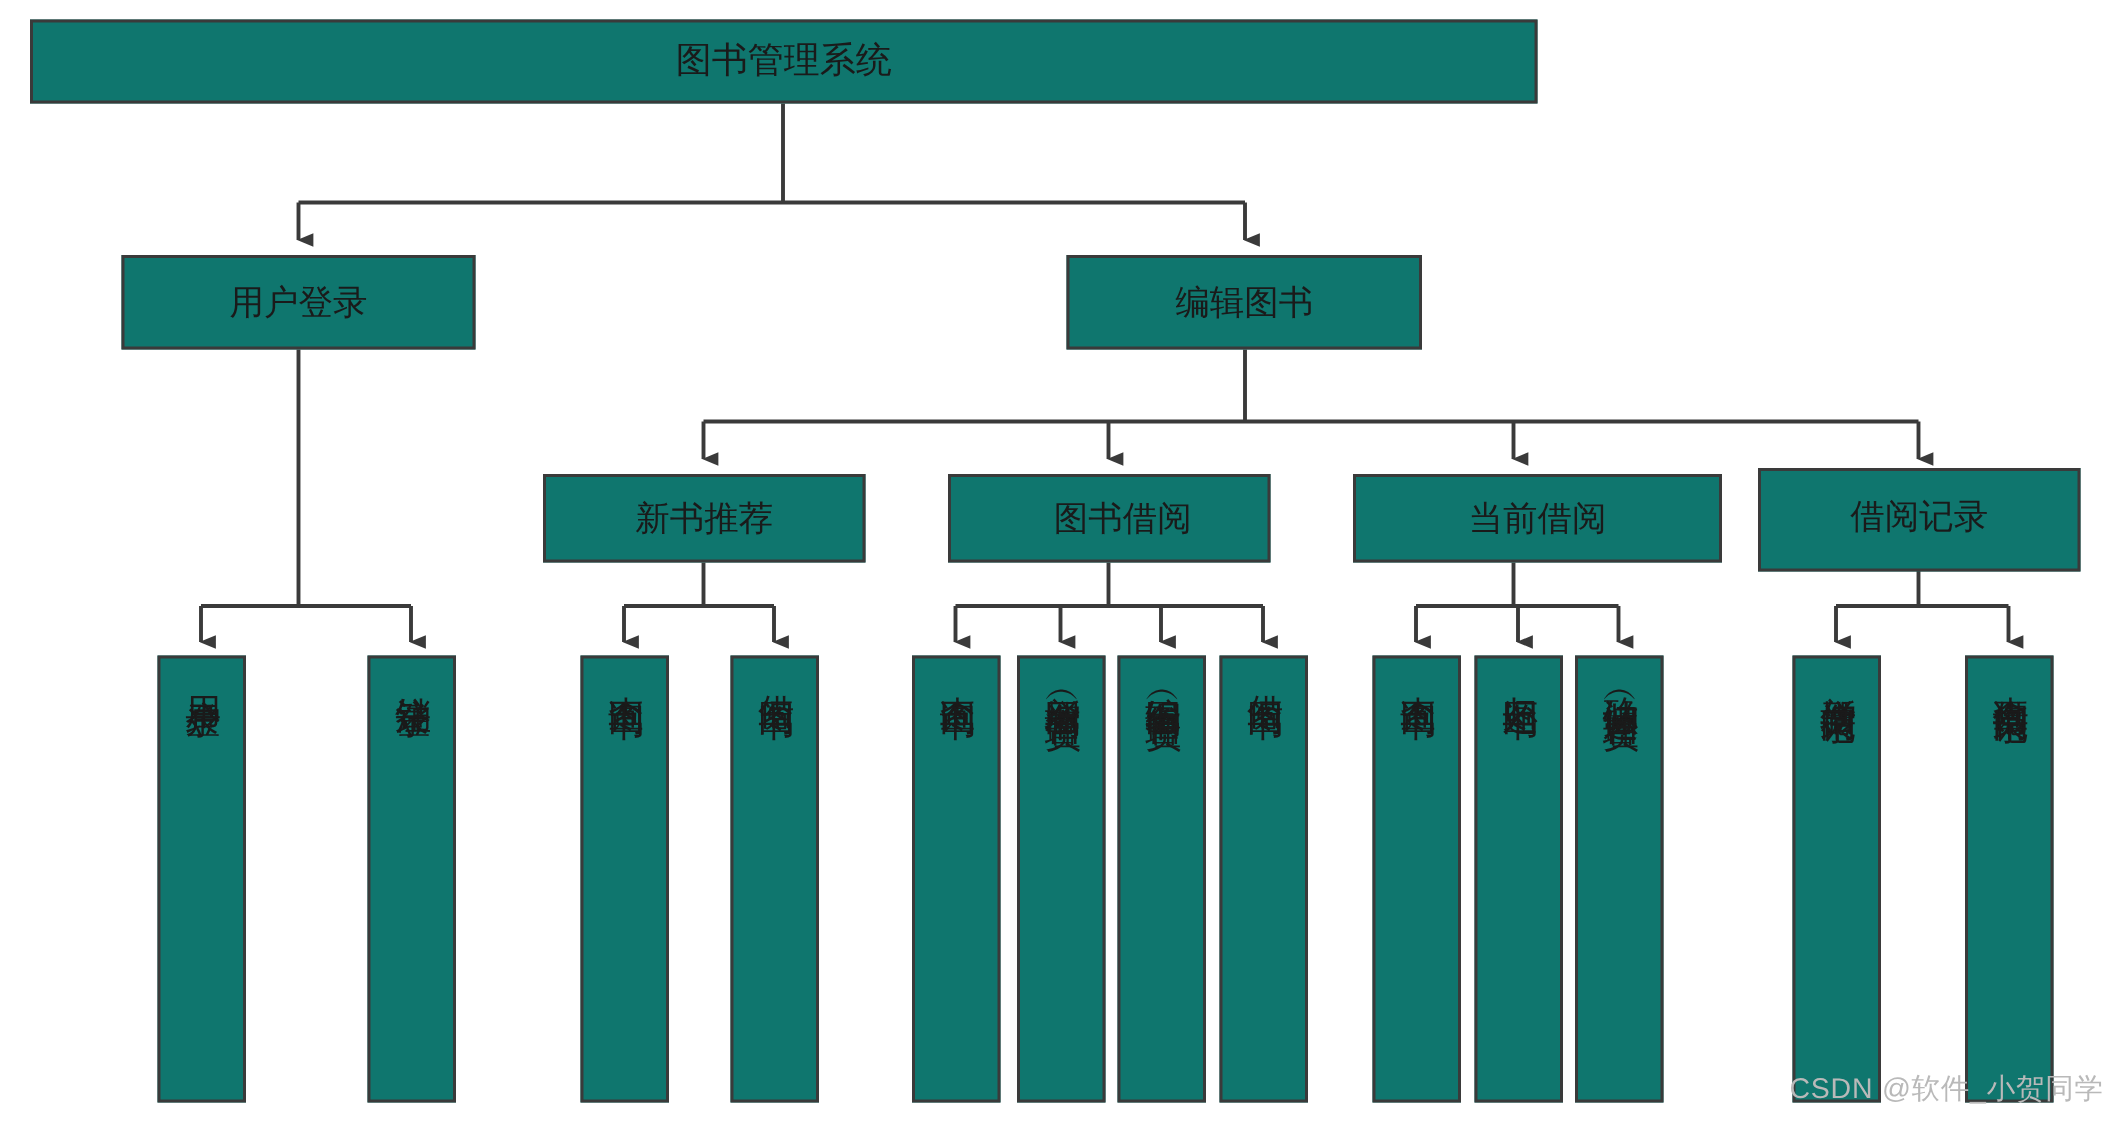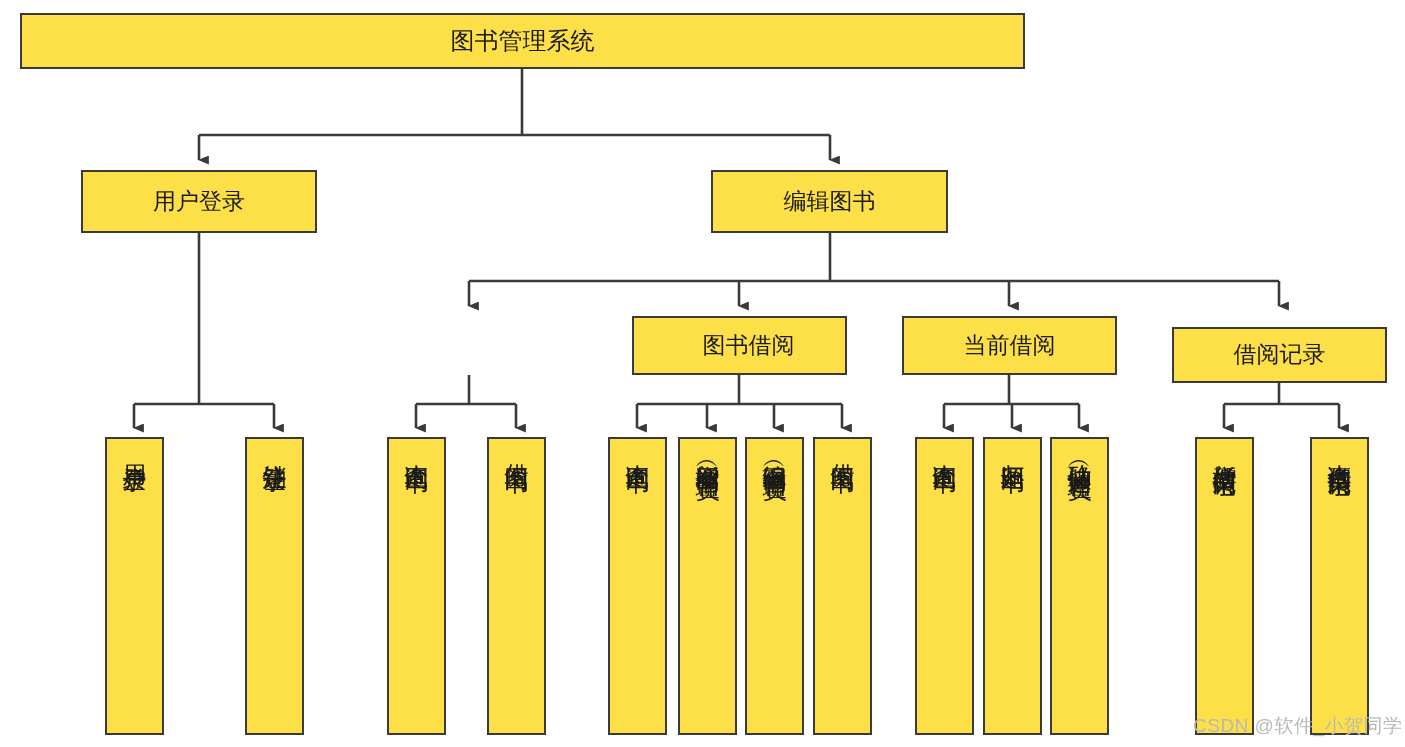--- a/index.html
+++ b/index.html
@@ -21,21 +21,21 @@
     position: absolute;
     left: 0;
     top: 0;
     width: 1405px;
     height: 747px;
     pointer-events: none;
   }
   .node {
     position: absolute;
     box-sizing: border-box;
-    background: #fde047;
+    background: #0f766e;
     border: 2.5px solid #3a3a3a;
     display: flex;
     align-items: center;
     justify-content: center;
     color: #1a1a1a;
     z-index: 2;
   }
   .node .label {
     display: block;
     text-align: center;
@@ -133,27 +133,30 @@
     <span class="label">图书管理系统</span>
   </div>
 
   <div class="node horiz" style="left:81px; top:170px; width:236px; height:63px;">
     <span class="label">用户登录</span>
   </div>
   <div class="node horiz" style="left:711px; top:170px; width:237px; height:63px;">
     <span class="label">编辑图书</span>
   </div>
 
+  <div class="node horiz" style="left:362px; top:316px; width:215px; height:59px;">
+    <span class="label">新书推荐</span>
+  </div>
   <div class="node horiz" style="left:632px; top:316px; width:215px; height:59px;padding-left:18px;">
     <span class="label">图书借阅</span>
   </div>
-  <div class="node horiz" style="left:902px; top:316px; width:215px; height:59px;align-items:center;">
+  <div class="node horiz" style="left:902px; top:316px; width:246px; height:59px;align-items:center;">
     <span class="label">当前借阅</span>
   </div>
-  <div class="node horiz" style="left:1172px; top:327px; width:215px; height:56px;">
+  <div class="node horiz" style="left:1172px; top:312px; width:215px; height:69px;font-family:Liberation Mono, monospace;">
     <span class="label">借阅记录</span>
   </div>
 
   <div class="node vert" style="left:105px; top:437px; width:59px; height:298px;">
     <span class="label">用户登录</span>
   </div>
   <div class="node vert" style="left:245px; top:437px; width:59px; height:298px;">
     <span class="label">注销登录</span>
   </div>
   <div class="node vert" style="left:387px; top:437px; width:59px; height:298px;">

